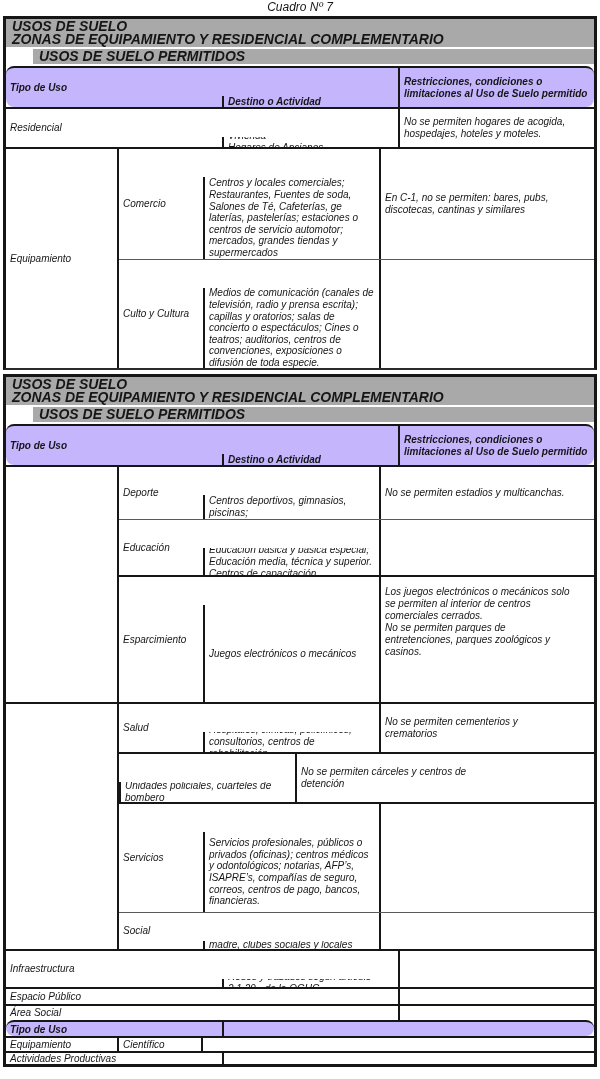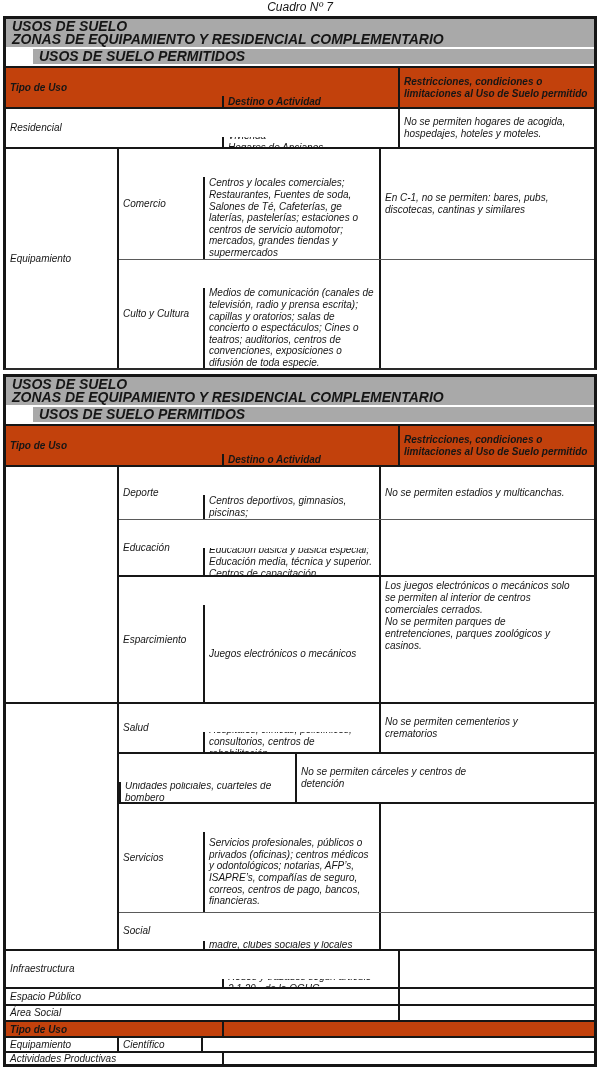--- a/index.html
+++ b/index.html
@@ -46,24 +46,24 @@
     flex-shrink: 0;
     display: flex;
     align-items: center;
     padding: 1px 4px;
     font-size: 10px;
     line-height: 12px;
     white-space: pre-line;
     overflow: hidden;
   }
   .tight { line-height: 11.6px; }
-  .top { align-items: flex-start; padding-top: 3px; }
+  .top { align-items: flex-start; padding-top: 9px; }
   .bold { font-weight: bold; }
   .bl  { border-left: 2px solid #161616; }
-  .hdr { background: #c2410c; }
+  .hdr { background: #c4b5fd; border-radius: 8px; }
   .w111 { width: 111px; }
   .w216 { width: 216px; }
   .w176 { width: 176px; margin-top: 28px; }
   .w196 { width: 196px; }
   .w103 { width: 84px; }
   .w372 { width: 372px; }
   .grp { flex-shrink: 0; width: 477px; border-left: 2px solid #161616; display: flex; flex-direction: column; }
   .subrow { display: flex; width: 100%; overflow: hidden; }
   .thin  { border-top: 1px solid #5a5a5a; }
   .thick { border-top: 2px solid #161616; }

